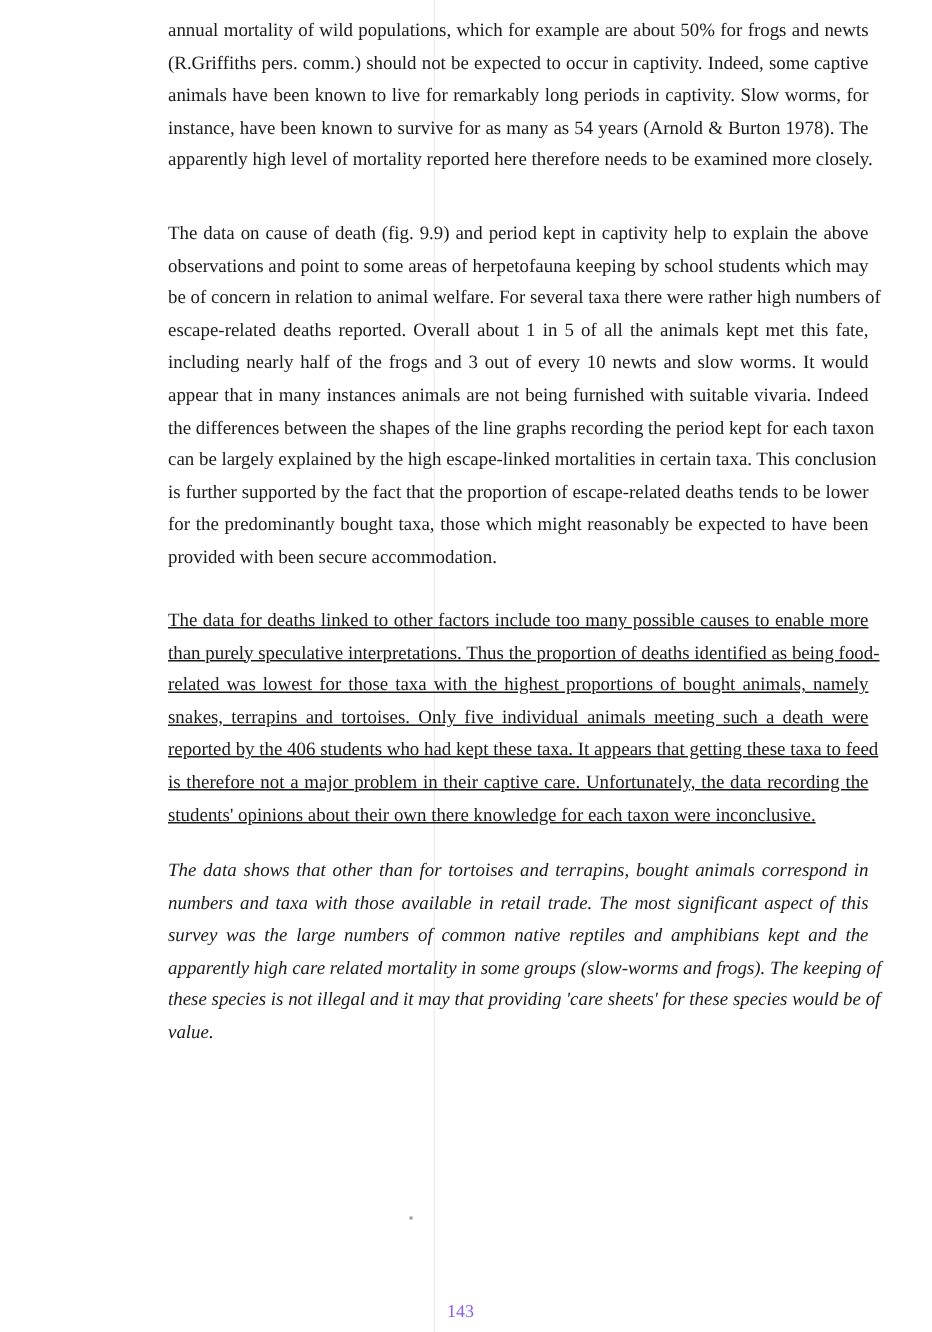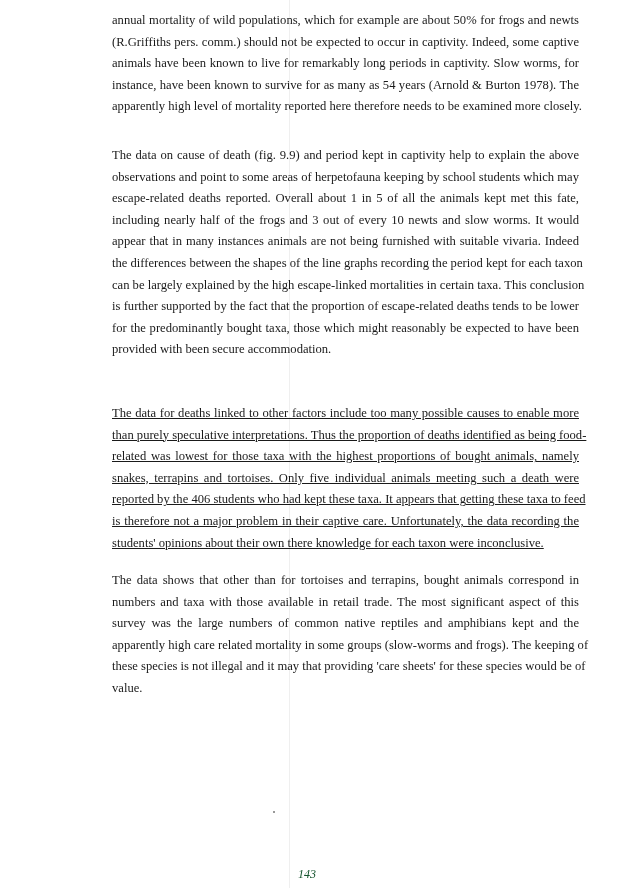--- a/index.html
+++ b/index.html
@@ -16,45 +16,46 @@
     position: absolute; left: 112px; width: 467px;
     font-family: "Liberation Serif", "DejaVu Serif", serif;
     font-size: 12.6px; line-height: 21.6px; color: #1a1a1a;
     text-align: justify; margin: 0;
   }
   .line { display: block; white-space: nowrap; text-align-last: justify; text-align: justify; }
   .line.last { text-align-last: left; }
   #p1 { top: 10px; }
   #p2 { top: 145px; }
   #p3 { top: 403px; text-decoration: underline; }
-  #p4 { top: 570px; }
+  #p4 { top: 570px; font-style: italic; }
   .page-number {
     position: absolute; left: 298px; top: 867px;
     font-family: "Liberation Serif", "DejaVu Serif", serif;
-    font-size: 12px; color: #14532d; font-style: italic;
+    font-size: 12px; color: #8b5cf6;
   }
   .speck { position: absolute; width: 2px; height: 2px; background: #999; }
 </style>
 </head>
 <body>
 
 <div class="page">
   <div class="fold"></div>
 
   <div class="para" id="p1">
     <span class="line">annual mortality of wild populations, which for example are about 50% for frogs and newts</span>
     <span class="line">(R.Griffiths pers. comm.) should not be expected to occur in captivity.  Indeed, some captive</span>
     <span class="line">animals have been known to live for remarkably long periods in captivity.  Slow worms, for</span>
     <span class="line">instance, have been known to survive for as many as 54 years (Arnold &amp; Burton 1978).  The</span>
     <span class="line last">apparently high level of mortality reported here therefore needs to be examined more closely.</span>
   </div>
 
   <div class="para" id="p2">
     <span class="line">The data on cause of death (fig. 9.9) and period kept in captivity help to explain the above</span>
     <span class="line">observations and point to some areas of herpetofauna keeping by school students which may</span>
+    <span class="line">be of concern in relation to animal welfare.  For several taxa there were rather high numbers of</span>
     <span class="line">escape-related deaths reported.  Overall about 1 in 5 of all the animals kept met this fate,</span>
     <span class="line">including nearly half of the frogs and 3 out of every 10 newts and slow worms.  It would</span>
     <span class="line">appear that in many instances animals are not being furnished with suitable vivaria.  Indeed</span>
     <span class="line">the differences between the shapes of the line graphs recording the period kept for each taxon</span>
     <span class="line">can be largely explained by the high escape-linked mortalities in certain taxa.  This conclusion</span>
     <span class="line">is further supported by the fact that the proportion of escape-related deaths tends to be lower</span>
     <span class="line">for the predominantly bought taxa, those which might reasonably be expected to have been</span>
     <span class="line last">provided with been secure accommodation.</span>
   </div>
 

